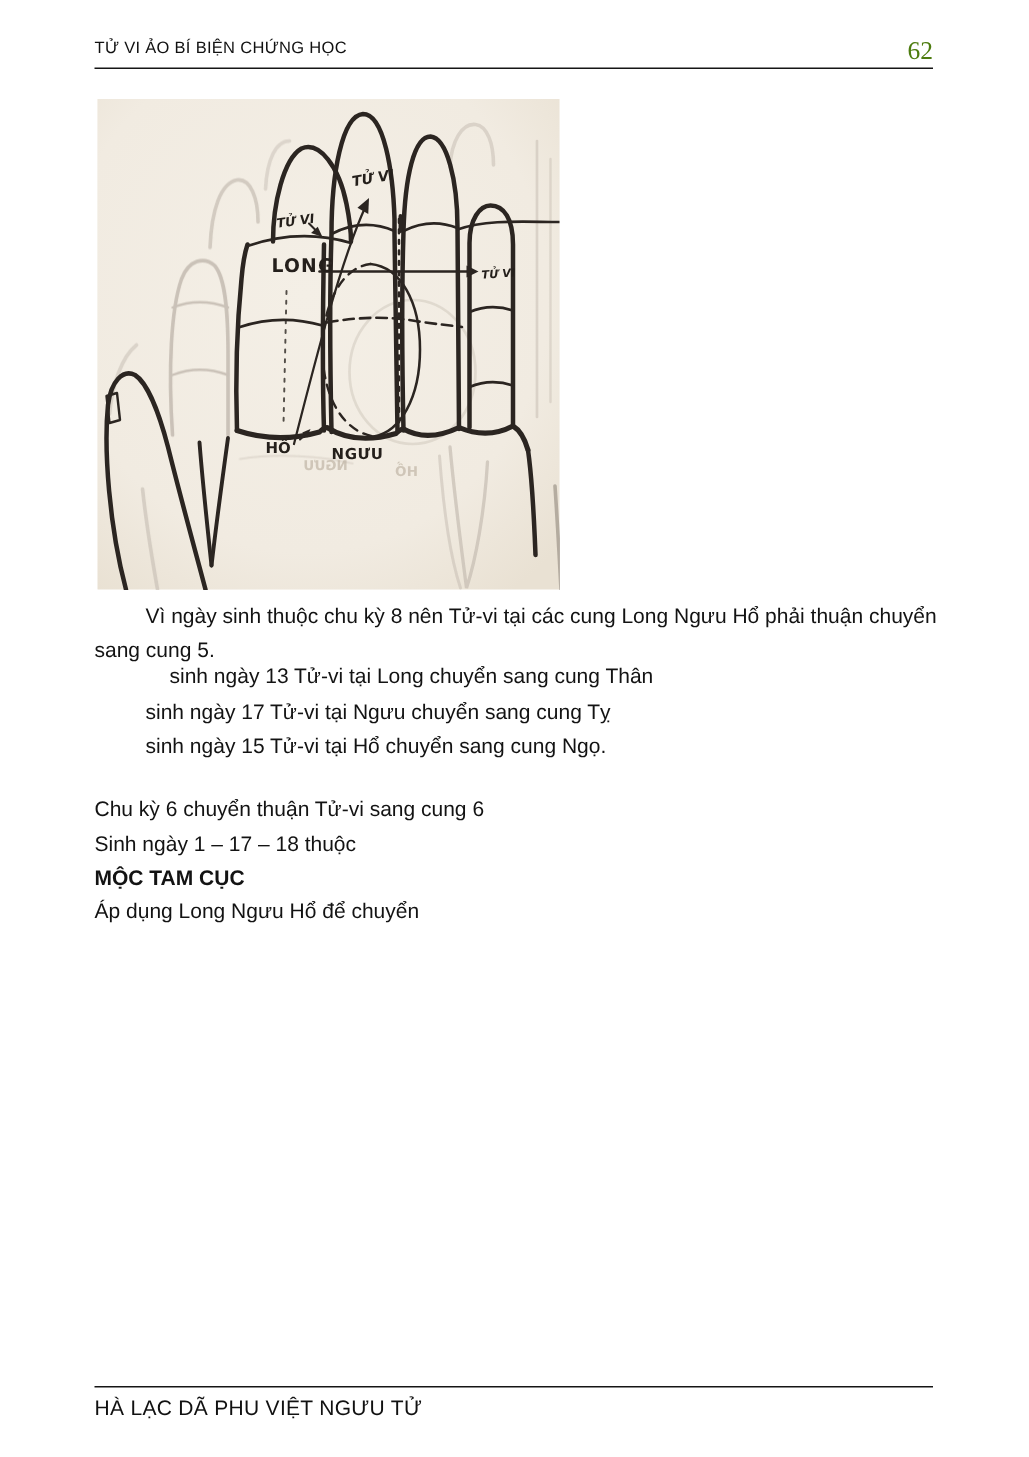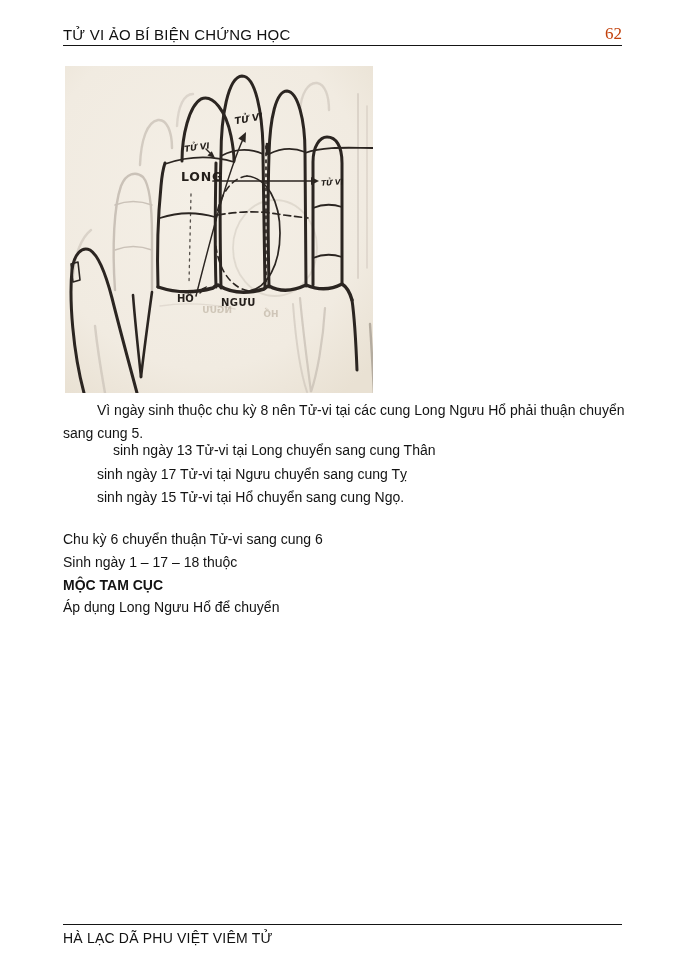--- a/index.html
+++ b/index.html
@@ -8,26 +8,26 @@
     background:#ffffff;
     font-family:"Liberation Sans", sans-serif;
     color:#161616;
     position:relative;
     overflow:hidden;
   }
   .abs{position:absolute;}
   
   .header-title{
     left:63px;top:26px;
-    font-size:15px;letter-spacing:.2px;color:#111;
+    font-size:11px;letter-spacing:.2px;color:#111;
   }
   .page-number{
     top:24px;right:64px;
     font-family:"Liberation Serif", serif;
-    font-size:17px;color:#c2410c;
+    font-size:17px;color:#4d7c0f;
   }
   .header-rule{
     left:63px;top:45px;width:559px;height:0;
     border-top:1.7px solid #151515;
   }
   
   .scan{
     left:65px;top:66px;width:308px;height:327px;
     background:#f1ebe1;
   }
@@ -172,13 +172,13 @@
 <div class="abs bodyline indent" style="top:441px;margin-left:16px;">sinh ngày 13 Tử-vi tại Long chuyển sang cung Thân</div>
 <div class="abs bodyline indent" style="top:465px;">sinh ngày 17 Tử-vi tại Ngưu chuyển sang cung Tỵ</div>
 <div class="abs bodyline indent" style="top:488px;">sinh ngày 15 Tử-vi tại Hổ chuyển sang cung Ngọ.</div>
 
 <div class="abs bodyline margin" style="top:530px;">Chu kỳ 6 chuyển thuận Tử-vi sang cung 6</div>
 <div class="abs bodyline margin" style="top:553px;">Sinh ngày 1 – 17 – 18 thuộc</div>
 <div class="abs bodyline margin bold" style="top:576px;">MỘC TAM CỤC</div>
 <div class="abs bodyline margin italic" style="top:598px;">Áp dụng Long Ngưu Hổ để chuyển</div>
 
 <div class="abs footer-rule"></div>
-<div class="abs footer-text">HÀ LẠC DÃ PHU VIỆT VIÊM TỬ</div>
+<div class="abs footer-text">HÀ LẠC DÃ PHU VIỆT NGƯU TỬ</div>
 
 </body></html>

